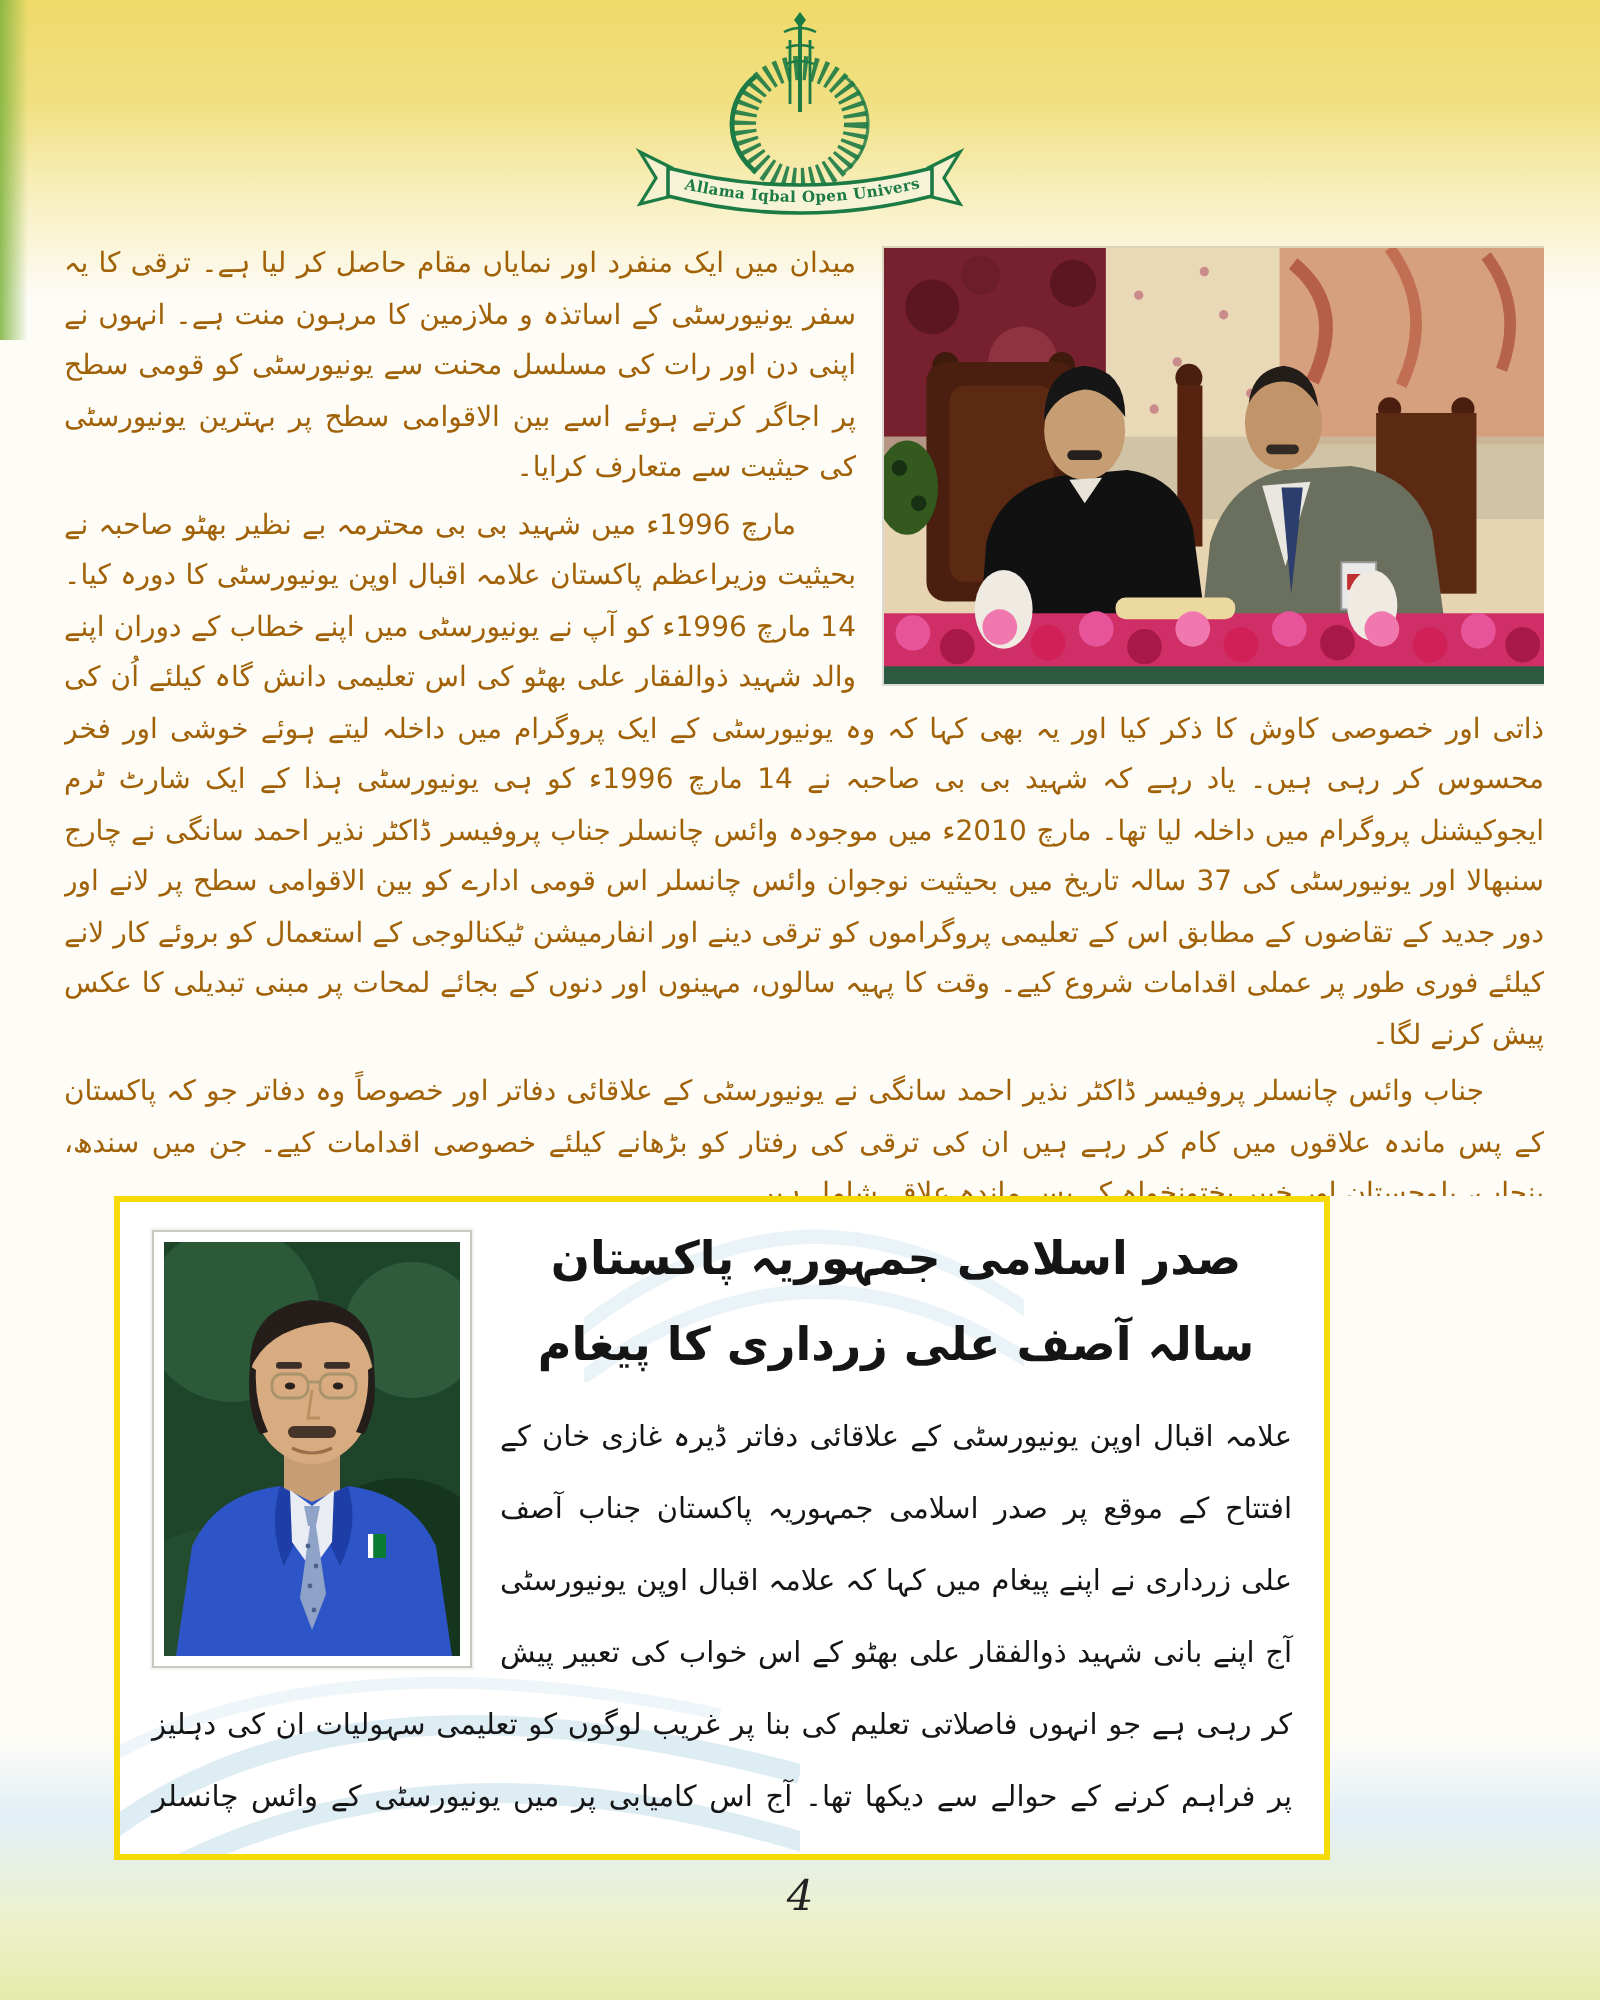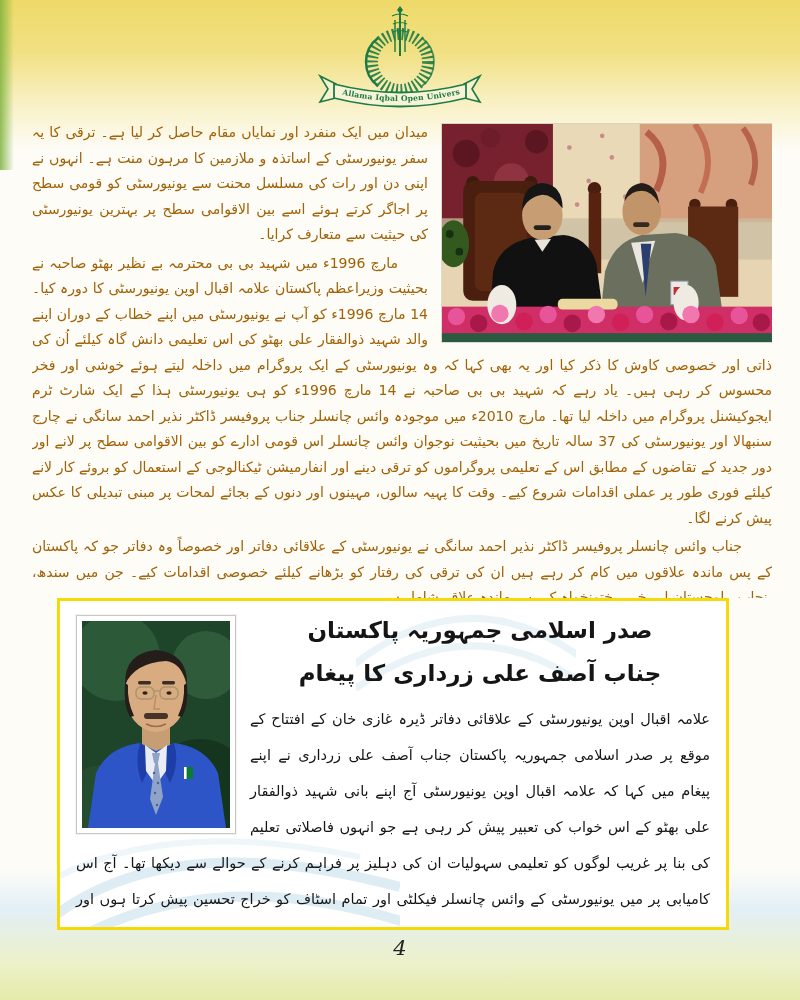--- a/index.html
+++ b/index.html
@@ -31,21 +31,21 @@
   }
   .article p { margin:0 0 3px 0; }
   .article p.indent { text-indent:30px; }
   .photo1 {
     float:right; width:330px; height:218px; margin:4px 0 10px 14px;
     box-shadow:0 0 0 1px rgba(120,110,90,.25);
   }
   .photo1 svg { display:block; width:100%; height:100%; }
   
   .msg-box {
-    position:absolute; left:57px; top:598px; width:672px; height:332px;
+    position:absolute; left:57px; top:598px; width:608px; height:332px;
     border:3px solid #f6da07; background:#ffffff;
     direction:rtl; padding:6px 16px 6px 16px; overflow:hidden;
     color:#151515;
   }
   .msg-box .guilloche { position:absolute; left:0; bottom:0; width:340px; height:150px; pointer-events:none; }
   .msg-box .guilloche2 { position:absolute; right:150px; top:0; width:220px; height:90px; pointer-events:none; }
   .photo2 {
     float:left; width:160px; height:219px; margin:8px 14px 6px 0;
     background:#ffffff; padding:5px; border:1px solid #c9c9c2;
     box-shadow:0 0 0 1px rgba(0,0,0,.05);
@@ -233,19 +233,19 @@
         <circle cx="72" cy="152" r="1.2" fill="#4a618c"></circle>
           <circle cx="76" cy="162" r="1.2" fill="#4a618c"></circle>
         <circle cx="73" cy="172" r="1.2" fill="#4a618c"></circle>
           <circle cx="75" cy="184" r="1.2" fill="#4a618c"></circle>
         <rect x="102" y="146" width="9" height="12" fill="#0a7a34"></rect>
         <rect x="102" y="146" width="2.6" height="12" fill="#ffffff"></rect>
       </svg>
     </div>
 
     <div class="msg-heading">صدر اسلامی جمہوریہ پاکستان</div>
-    <div class="msg-heading">جناب آصف علی زرداری کا پیغام</div>
+    <div class="msg-heading">سالہ آصف علی زرداری کا پیغام</div>
     <p class="msg-body">علامہ اقبال اوپن یونیورسٹی کے علاقائی دفاتر ڈیرہ غازی خان کے افتتاح کے موقع پر صدر اسلامی جمہوریہ پاکستان جناب آصف علی زرداری نے اپنے پیغام میں کہا کہ علامہ اقبال اوپن یونیورسٹی آج اپنے بانی شہید ذوالفقار علی بھٹو کے اس خواب کی تعبیر پیش کر رہی ہے جو انہوں فاصلاتی تعلیم کی بنا پر غریب لوگوں کو تعلیمی سہولیات ان کی دہلیز پر فراہم کرنے کے حوالے سے دیکھا تھا۔ آج اس کامیابی پر میں یونیورسٹی کے وائس چانسلر فیکلٹی اور تمام اسٹاف کو خراج تحسین پیش کرتا ہوں اور مبارک باد دیتا ہوں کہ جن کی کاوشوں کی بنا پر اس نئے کیمپس کی تکمیل ممکن ہوئی۔</p>
   </div>
 
   <div class="page-number">4</div>
 
 </div>
 
 </body></html>

